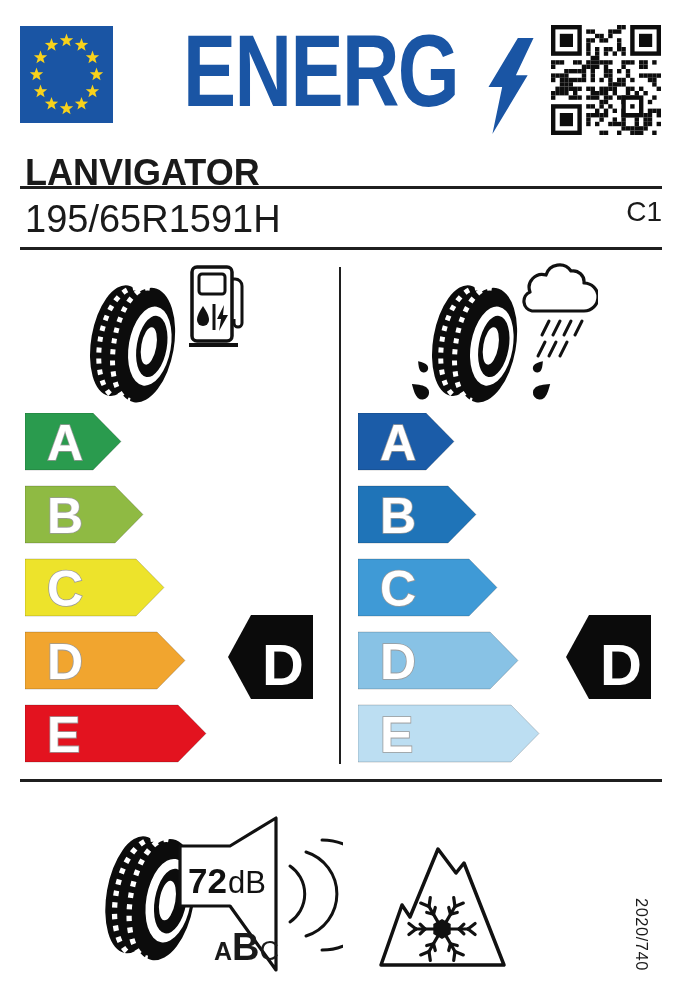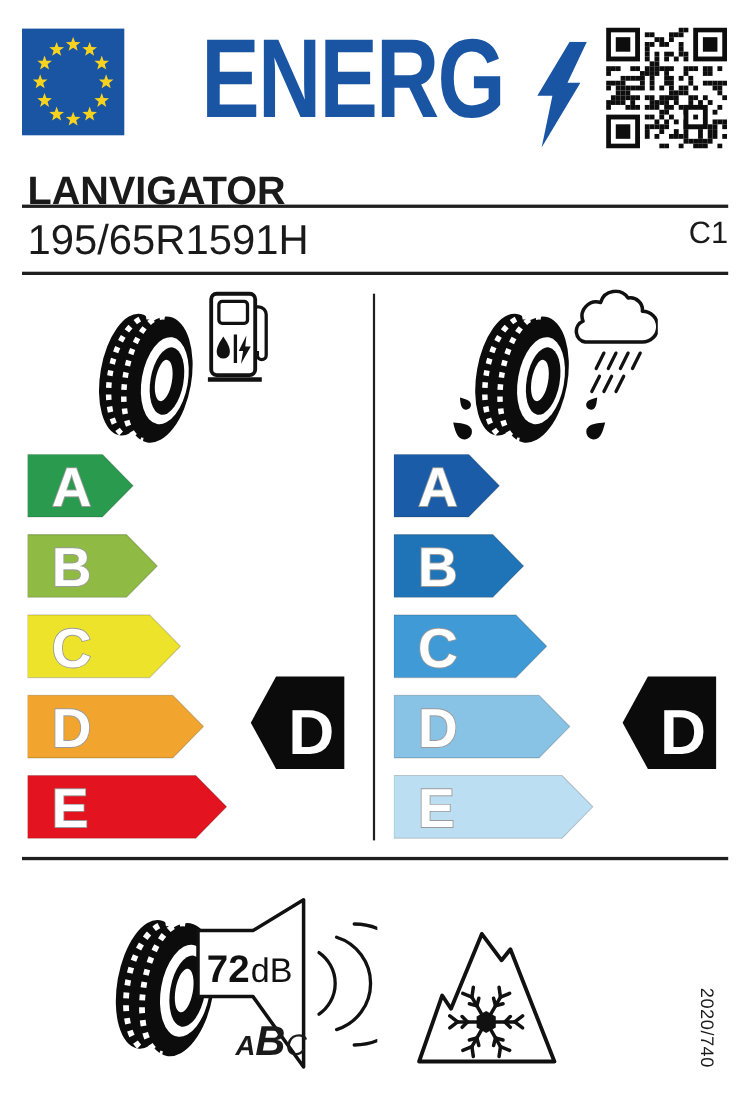--- a/index.html
+++ b/index.html
@@ -10,21 +10,21 @@
   .energ{left:183px;top:20px;font-size:102px;font-weight:bold;line-height:1;
          color:#1a55a4;letter-spacing:-2px;transform:scaleX(0.78);transform-origin:left top;white-space:nowrap;}
   .brand{left:25px;top:152px;font-size:36px;font-weight:bold;}
   .model{right:20px;top:152px;font-size:28px;}
   .hline{left:20px;width:642px;height:3px;background:#1f1f1f;}
   .size{left:25px;top:198px;font-size:38px;}
   .tclass{right:20px;top:196px;font-size:28px;}
   .vdivider{left:339px;top:267px;width:2px;height:497px;background:#1f1f1f;}
   .reg{left:607px;top:924px;width:70px;height:18px;font-size:16.5px;text-align:center;
        transform:rotate(90deg);letter-spacing:0.5px;white-space:nowrap;}
-  .abc{left:214px;top:926px;white-space:nowrap;font-style:italic;}
+  .abc{left:214px;top:926px;white-space:nowrap;}
   .abc .a{font-size:25px;font-weight:700;}
   .abc .b{font-size:38px;font-weight:800;}
   .abc .c{font-size:27px;font-weight:400;}
   svg text{font-family:"Liberation Sans",sans-serif;}
 </style>
 </head>
 <body>
 
 <div class="label">
 

